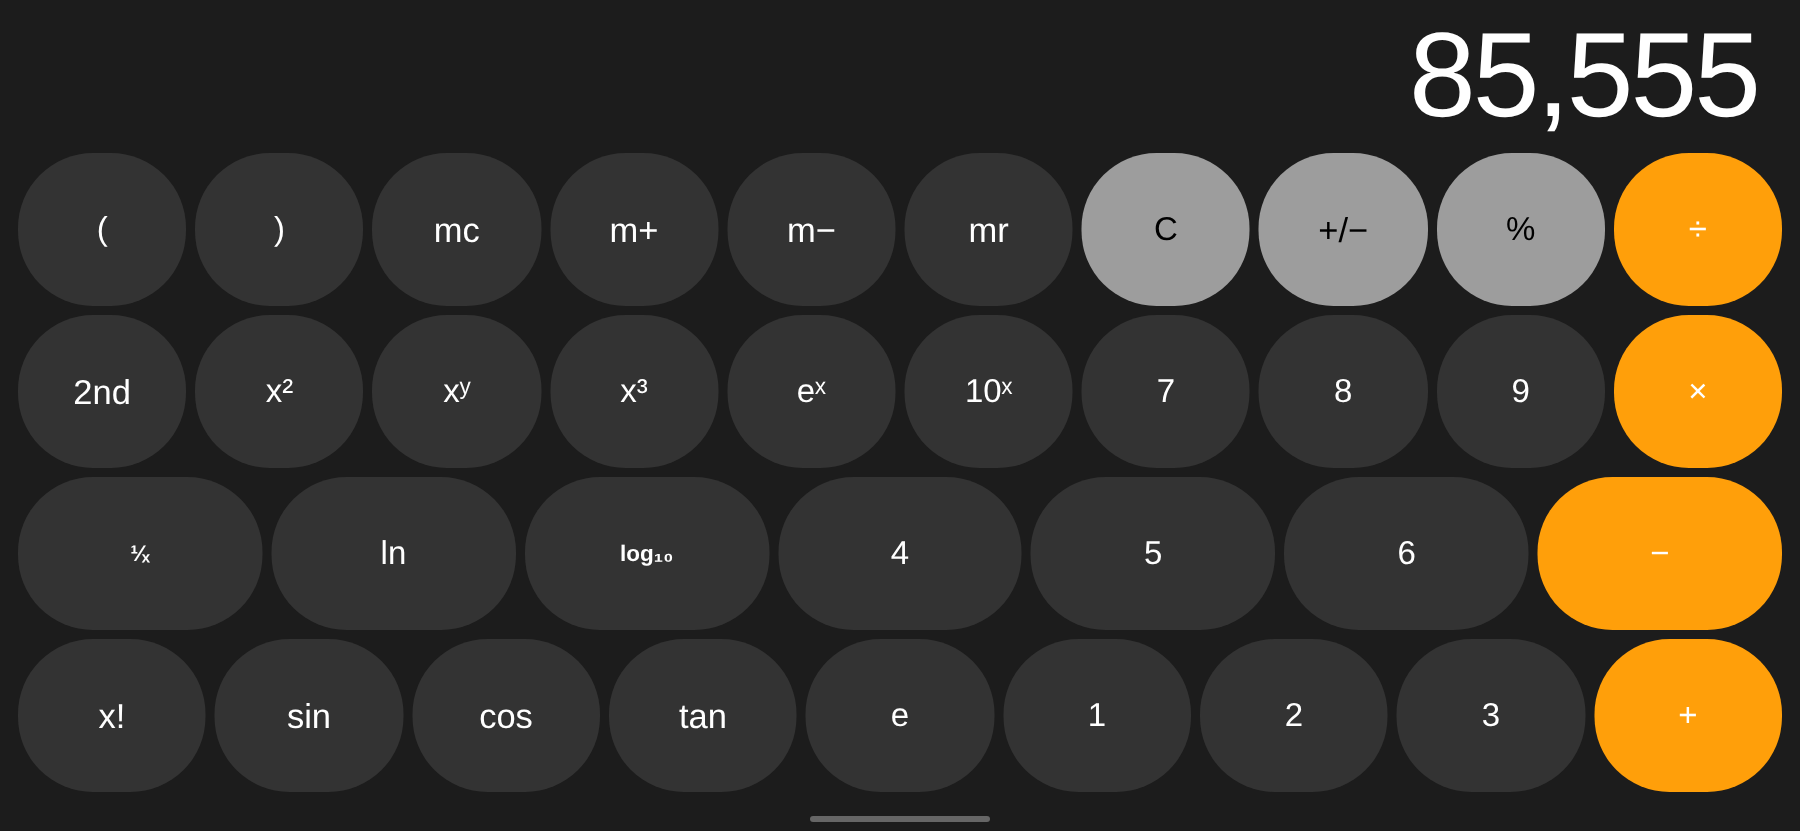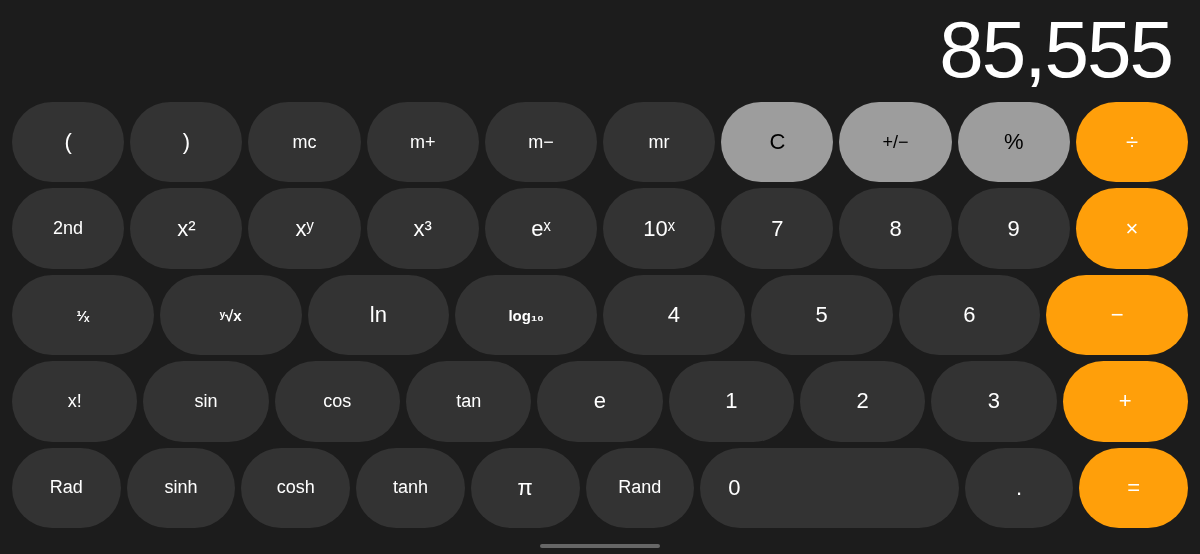--- a/index.html
+++ b/index.html
@@ -77,21 +77,21 @@
     }
 
     .btn-zero {
       flex: 2.12;
       justify-content: flex-start;
       padding-left: 28px;
       border-radius: 50px;
     }
 
     .small-text {
-      font-size: 18px;
+      font-size: 23px;
     }
 
     .xsmall-text {
       font-size: 15px;
       font-weight: bold;
     }
 
     #home-indicator {
       height: 16px;
       display: flex;
@@ -136,49 +136,37 @@
     <button class="btn btn-dark">eˣ</button>
     <button class="btn btn-dark">10ˣ</button>
     <button class="btn btn-dark">7</button>
     <button class="btn btn-dark">8</button>
     <button class="btn btn-dark">9</button>
     <button class="btn btn-orange">×</button>
   </div>
 
   <div class="row">
     <button class="btn btn-dark xsmall-text">¹⁄ₓ</button>
-    <button class="btn btn-dark xsmall-text">ʸ√x</button>
     <button class="btn btn-dark">ln</button>
     <button class="btn btn-dark xsmall-text">log₁₀</button>
     <button class="btn btn-dark">4</button>
     <button class="btn btn-dark">5</button>
     <button class="btn btn-dark">6</button>
     <button class="btn btn-orange">−</button>
   </div>
 
   <div class="row">
     <button class="btn btn-dark small-text">x!</button>
     <button class="btn btn-dark small-text">sin</button>
     <button class="btn btn-dark small-text">cos</button>
     <button class="btn btn-dark small-text">tan</button>
     <button class="btn btn-dark">e</button>
     <button class="btn btn-dark">1</button>
     <button class="btn btn-dark">2</button>
     <button class="btn btn-dark">3</button>
     <button class="btn btn-orange">+</button>
   </div>
 
-  <div class="row">
-    <button class="btn btn-dark small-text">Rad</button>
-    <button class="btn btn-dark small-text">sinh</button>
-    <button class="btn btn-dark small-text">cosh</button>
-    <button class="btn btn-dark small-text">tanh</button>
-    <button class="btn btn-dark">π</button>
-    <button class="btn btn-dark small-text">Rand</button>
-    <button class="btn btn-dark btn-zero">0</button>
-    <button class="btn btn-dark">.</button>
-    <button class="btn btn-orange">=</button>
-  </div>
 </div>
 
 <div id="home-indicator">
   <div id="home-bar"></div>
 </div>
 
 </body></html>

